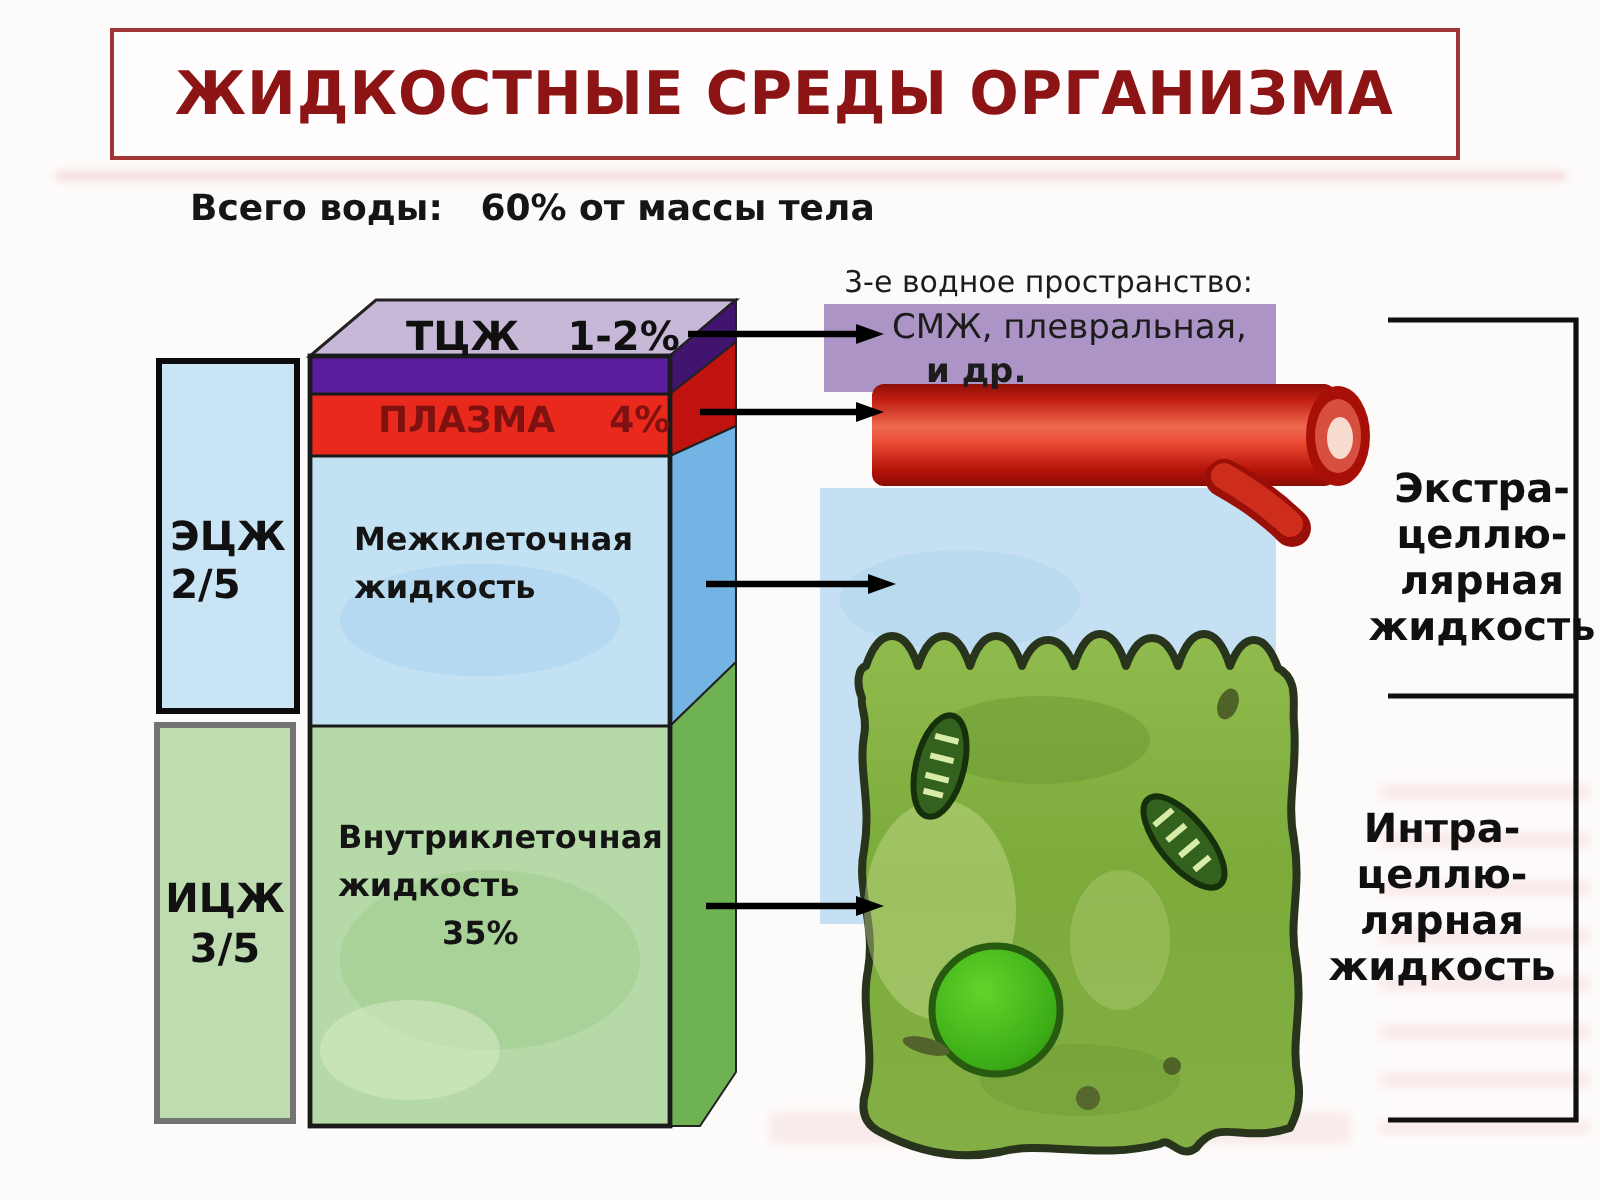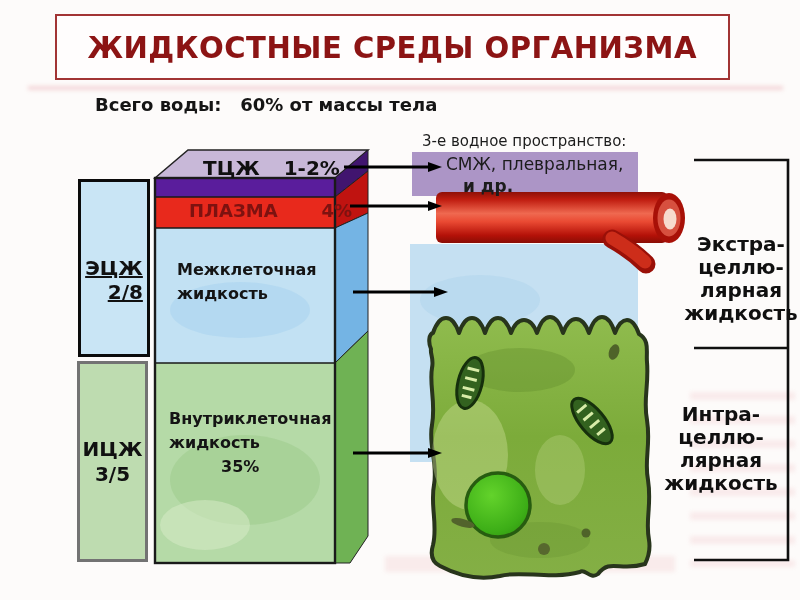--- a/index.html
+++ b/index.html
@@ -16,26 +16,26 @@
   .art1{left:28px;top:86px;width:755px;height:4px;background:rgba(222,130,140,.30);}
   .art2{left:690px;top:392px;width:105px;height:175px;
         background:repeating-linear-gradient(rgba(228,138,148,.14) 0 8px,transparent 8px 24px);}
   .art3{left:385px;top:556px;width:290px;height:16px;background:rgba(226,132,142,.13);}
   
   svg.canvas{left:0;top:0;width:800px;height:600px;}
   
   .frac-box{display:flex;flex-direction:column;align-items:center;justify-content:center;
             font-size:20px;font-weight:600;line-height:1.22;color:#111;}
   .ecf-box{left:78px;top:179px;width:66px;height:172px;background:#c9e5f5;border:3px solid #0b0b0b;}
-  .ecf-box .inner{transform:translateY(12px);text-align:right;text-decoration:underline;}
+  .ecf-box .inner{transform:translateY(12px);text-align:left;}
   .icf-box{left:77px;top:361px;width:65px;height:195px;background:#bedcb0;border:3px solid #737373;}
   .icf-box .inner{text-align:center;}
   
   .tczh-row{left:203px;top:156px;display:flex;gap:24px;font-size:20px;font-weight:bold;color:#101010;}
-  .plasma-row{left:189px;top:200px;display:flex;gap:44px;font-size:18px;font-weight:bold;color:#7d1210;}
+  .plasma-row{left:189px;top:200px;display:flex;gap:27px;font-size:18px;font-weight:bold;color:#7d1210;}
   .layer-block{font-size:16px;font-weight:600;line-height:24px;color:#141414;}
   .inter-block{left:177px;top:258px;}
   .intra-block{left:169px;top:407px;}
   .layer-value-1{padding-left:48px;}
   .layer-value-2{padding-left:52px;}
   
   .ts1{left:422px;top:132px;font-size:15px;font-weight:500;color:#1c1c1c;}
   .ts2{left:446px;top:154px;font-size:17px;font-weight:500;color:#1c1c1c;}
   .ts3{left:463px;top:176px;font-size:17px;font-weight:700;color:#1c1c1c;}
   
@@ -148,21 +148,21 @@
 </svg>
 
 <div class="abs title-box">
   <div class="title-text">ЖИДКОСТНЫЕ СРЕДЫ ОРГАНИЗМА</div>
 </div>
 <div class="abs subtitle txt">Всего воды:   60% от массы тела</div>
 
 <div class="abs frac-box ecf-box">
   <div class="inner">
     <div>ЭЦЖ</div>
-    <div>2/8</div>
+    <div>2/5</div>
   </div>
 </div>
 <div class="abs frac-box icf-box">
   <div class="inner">
     <div>ИЦЖ</div>
     <div>3/5</div>
   </div>
 </div>
 
 <div class="abs tczh-row">

